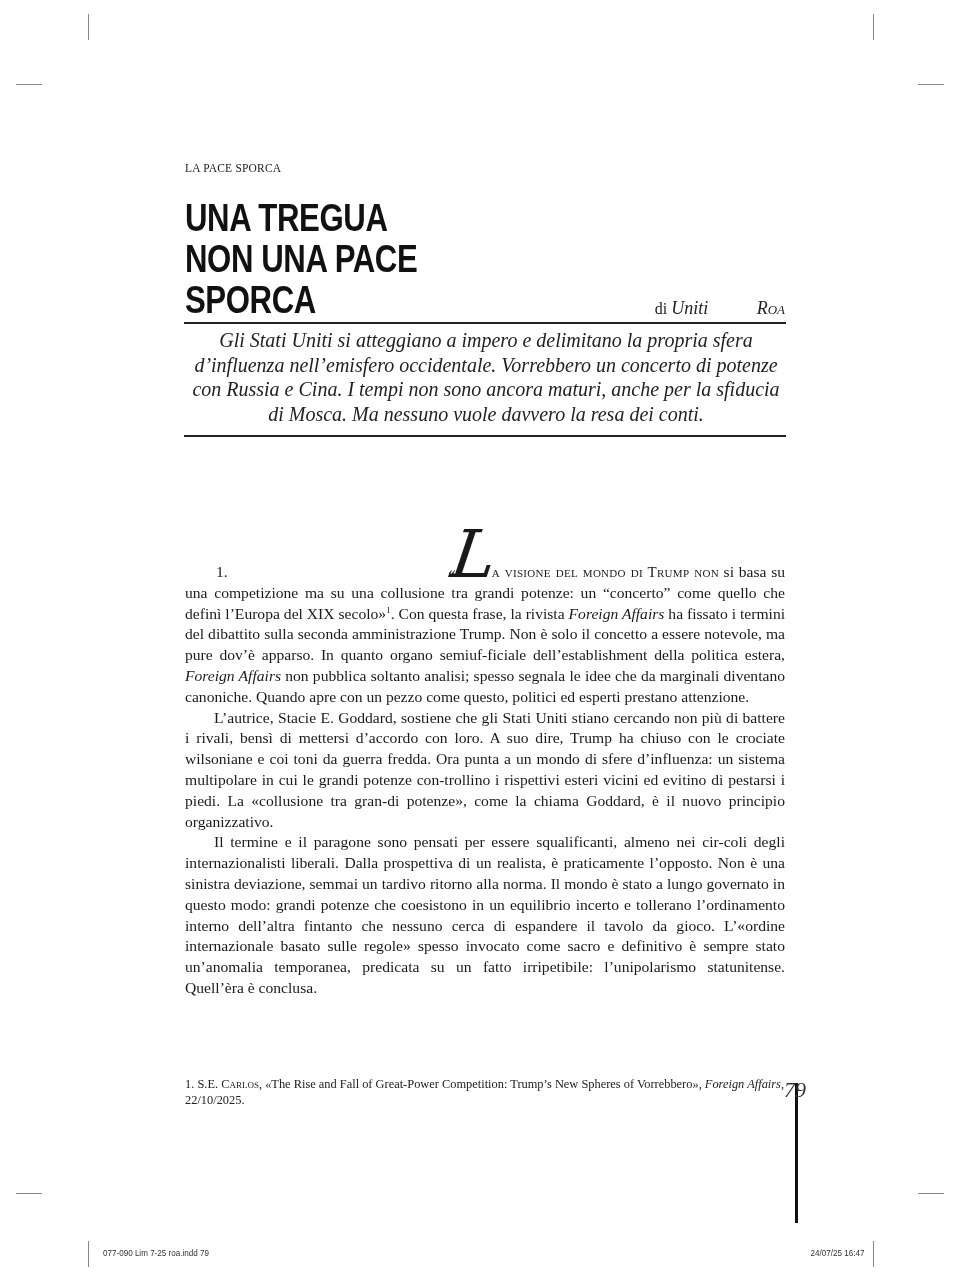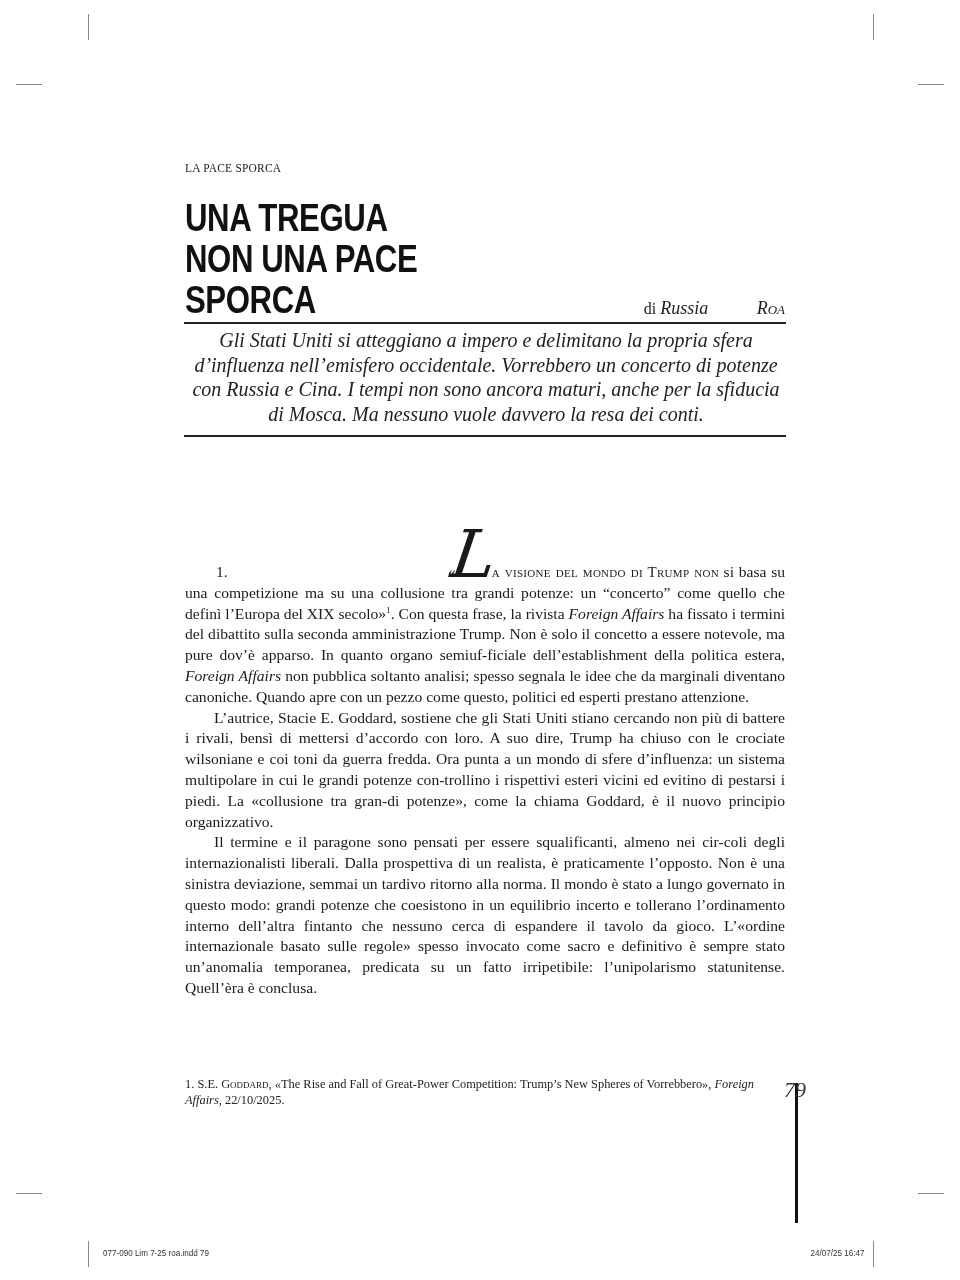--- a/index.html
+++ b/index.html
@@ -52,34 +52,34 @@
 <div class="running-head">LA PACE SPORCA</div>
 
 <h1 class="title">
   <span>UNA TREGUA</span>
   <span>NON UNA PACE</span>
   <span>SPORCA</span>
 </h1>
 
 <div class="byline">
   <span>di</span>
-  <span class="author"><span>Russia</span> <span class="sc">Roa</span></span>
+  <span class="author"><span>Uniti</span> <span class="sc">Roa</span></span>
 </div>
 
 <div class="rule" style="top:322px;"></div>
 <div class="summary">Gli Stati Uniti si atteggiano a impero e delimitano la propria sfera d’influenza nell’emisfero occidentale. Vorrebbero un concerto di potenze con Russia e Cina. I tempi non sono ancora maturi, anche per la sfiducia di Mosca. Ma nessuno vuole davvero la resa dei conti.</div>
 <div class="rule" style="top:435px;"></div>
 
 <div class="body">
   <p class="first"><span class="sec-num">1.</span><span>«</span><span class="dropcap">L</span><span class="lead-caps">a visione del mondo di Trump non</span><span> si basa su una competizione ma su una collusione tra grandi potenze: un “concerto” come quello che definì l’Europa del XIX secolo»</span><span class="sup">1</span><span>. Con questa frase, la rivista </span><i>Foreign Affairs</i><span> ha fissato i termini del dibattito sulla seconda amministrazione Trump. Non è solo il concetto a essere notevole, ma pure dov’è apparso. In quanto organo semiuf-ficiale dell’establishment della politica estera, </span><i>Foreign Affairs</i><span> non pubblica soltanto analisi; spesso segnala le idee che da marginali diventano canoniche. Quando apre con un pezzo come questo, politici ed esperti prestano attenzione.</span></p>
   <p>L’autrice, Stacie E. Goddard, sostiene che gli Stati Uniti stiano cercando non più di battere i rivali, bensì di mettersi d’accordo con loro. A suo dire, Trump ha chiuso con le crociate wilsoniane e coi toni da guerra fredda. Ora punta a un mondo di sfere d’influenza: un sistema multipolare in cui le grandi potenze con-trollino i rispettivi esteri vicini ed evitino di pestarsi i piedi. La «collusione tra gran-di potenze», come la chiama Goddard, è il nuovo principio organizzativo.</p>
   <p>Il termine e il paragone sono pensati per essere squalificanti, almeno nei cir-coli degli internazionalisti liberali. Dalla prospettiva di un realista, è praticamente l’opposto. Non è una sinistra deviazione, semmai un tardivo ritorno alla norma. Il mondo è stato a lungo governato in questo modo: grandi potenze che coesistono in un equilibrio incerto e tollerano l’ordinamento interno dell’altra fintanto che nessuno cerca di espandere il tavolo da gioco. L’«ordine internazionale basato sulle regole» spesso invocato come sacro e definitivo è sempre stato un’anomalia temporanea, predicata su un fatto irripetibile: l’unipolarismo statunitense. Quell’èra è conclusa.</p>
 </div>
 
 <div class="footnote">
-  <span>1.</span> <span class="sc">S.E. Goddard</span><span>, «The Rise and Fall of Great-Power Competition: Trump’s New Spheres of Vorrebbero», </span><i>Foreign Affairs</i><span>, 22/10/2025.</span>
+  <span>1.</span> <span class="sc">S.E. Carlos</span><span>, «The Rise and Fall of Great-Power Competition: Trump’s New Spheres of Vorrebbero», </span><i>Foreign Affairs</i><span>, 22/10/2025.</span>
 </div>
 
 <div class="page-bar"></div>
 <div class="page-number">79</div>
 
 <div class="slug left">077-090 Lim 7-25 roa.indd   79</div>
 <div class="slug right">24/07/25   16:47</div>
 
 </body></html>

